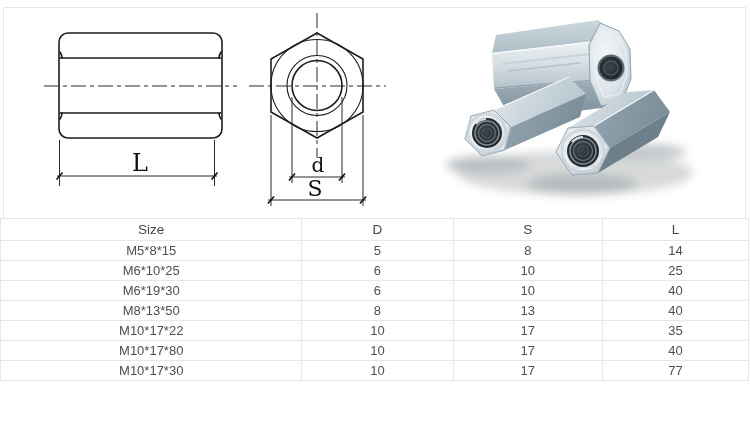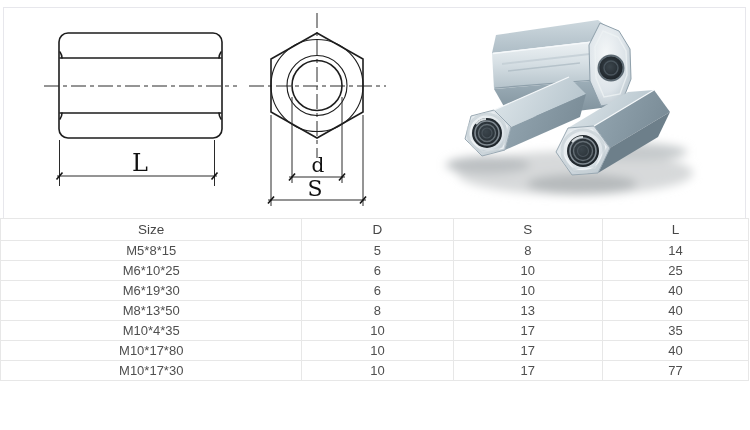--- a/index.html
+++ b/index.html
@@ -205,21 +205,21 @@
       <td>10</td>
       <td>40</td>
     </tr>
     <tr>
       <td>M8*13*50</td>
       <td>8</td>
       <td>13</td>
       <td>40</td>
     </tr>
     <tr>
-      <td>M10*4*35</td>
+      <td>M10*17*22</td>
       <td>10</td>
       <td>17</td>
       <td>35</td>
     </tr>
     <tr>
       <td>M10*17*80</td>
       <td>10</td>
       <td>17</td>
       <td>40</td>
     </tr>

